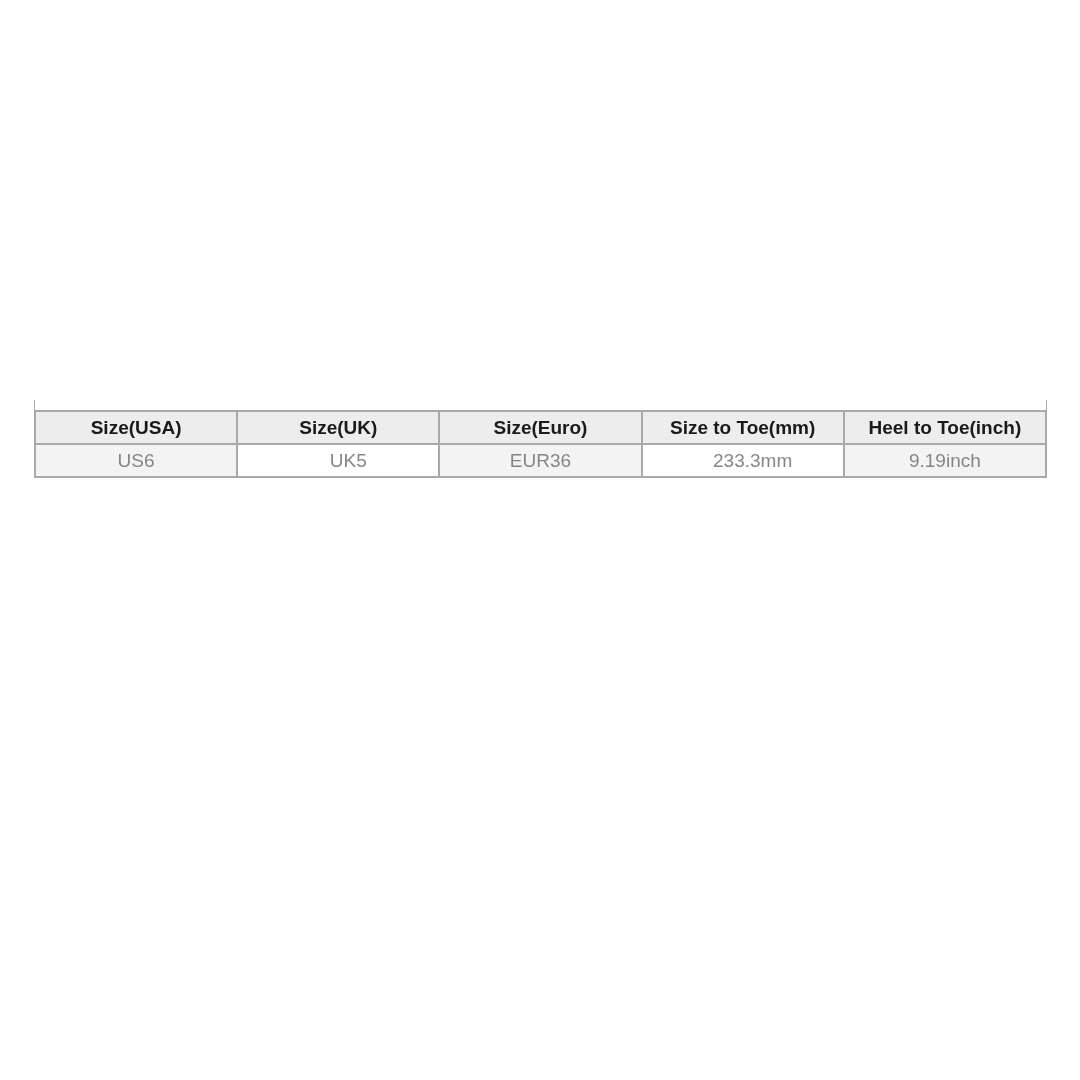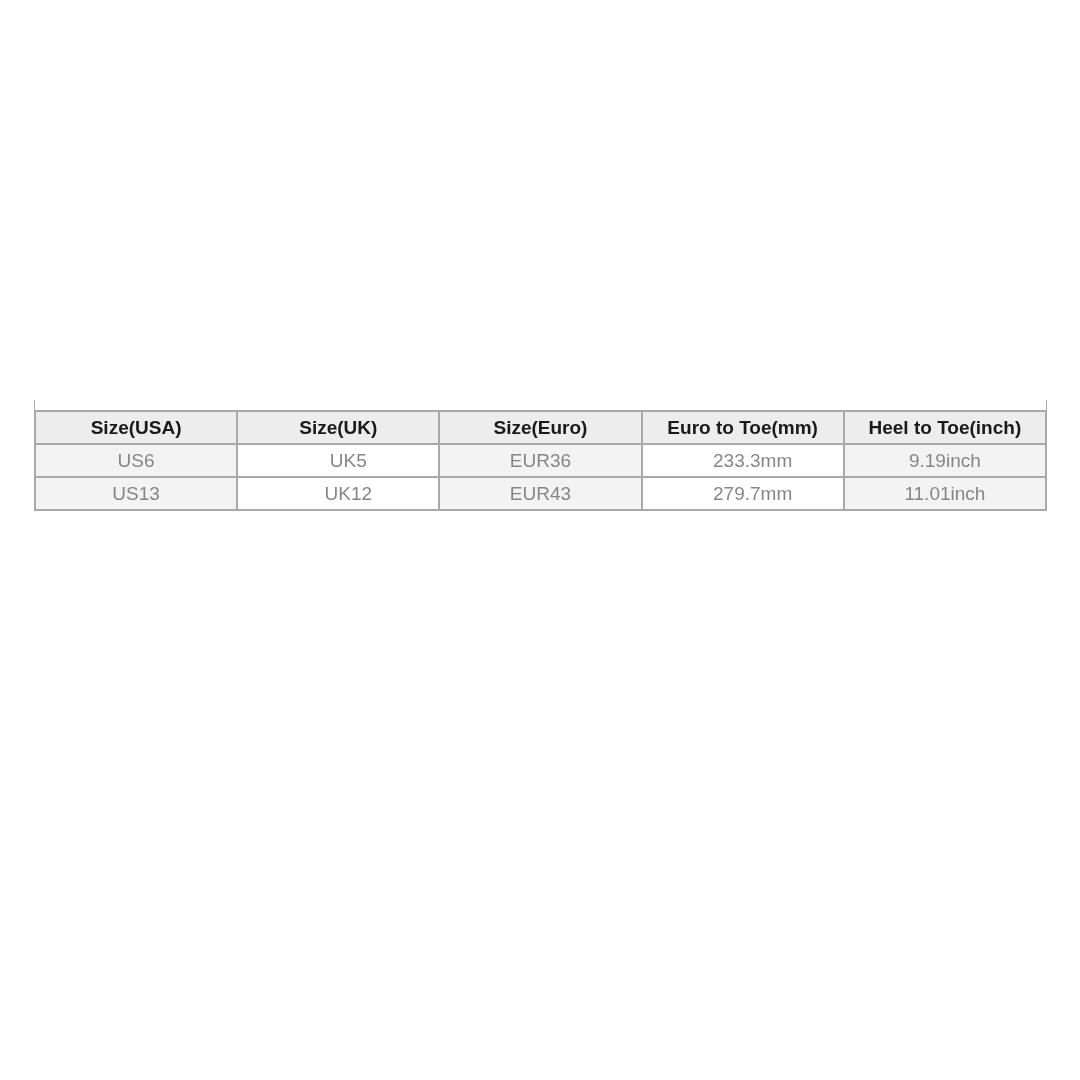--- a/index.html
+++ b/index.html
@@ -59,34 +59,27 @@
 <body>
 
 <div class="chart-wrap">
   <div class="top-stub"></div>
   <table>
     <thead>
       <tr>
           <th>Size(USA)</th>
           <th>Size(UK)</th>
           <th>Size(Euro)</th>
-          <th>Euro to Toe(mm)</th>
+          <th>Size to Toe(mm)</th>
           <th>Heel to Toe(inch)</th>
         </tr>
     </thead>
     <tbody>
         <tr>
           <td class="shaded">US6</td>
           <td class="plain">UK5</td>
           <td class="shaded">EUR36</td>
           <td class="plain">233.3mm</td>
           <td class="shaded">9.19inch</td>
         </tr>
-        <tr>
-          <td class="shaded">US13</td>
-          <td class="plain">UK12</td>
-          <td class="shaded">EUR43</td>
-          <td class="plain">279.7mm</td>
-          <td class="shaded">11.01inch</td>
-        </tr>
       </tbody>
   </table>
 </div>
 
 </body></html>

